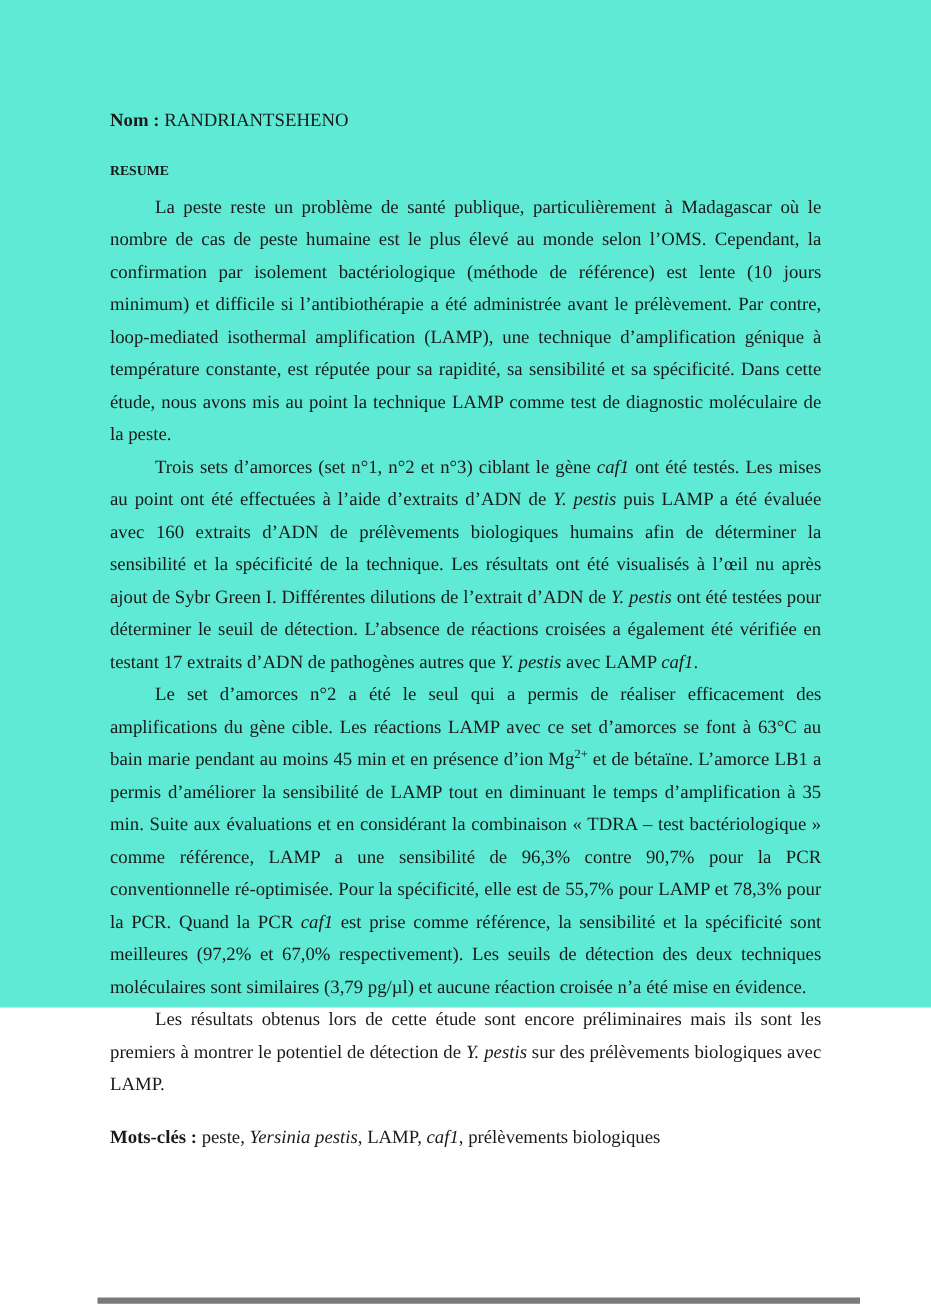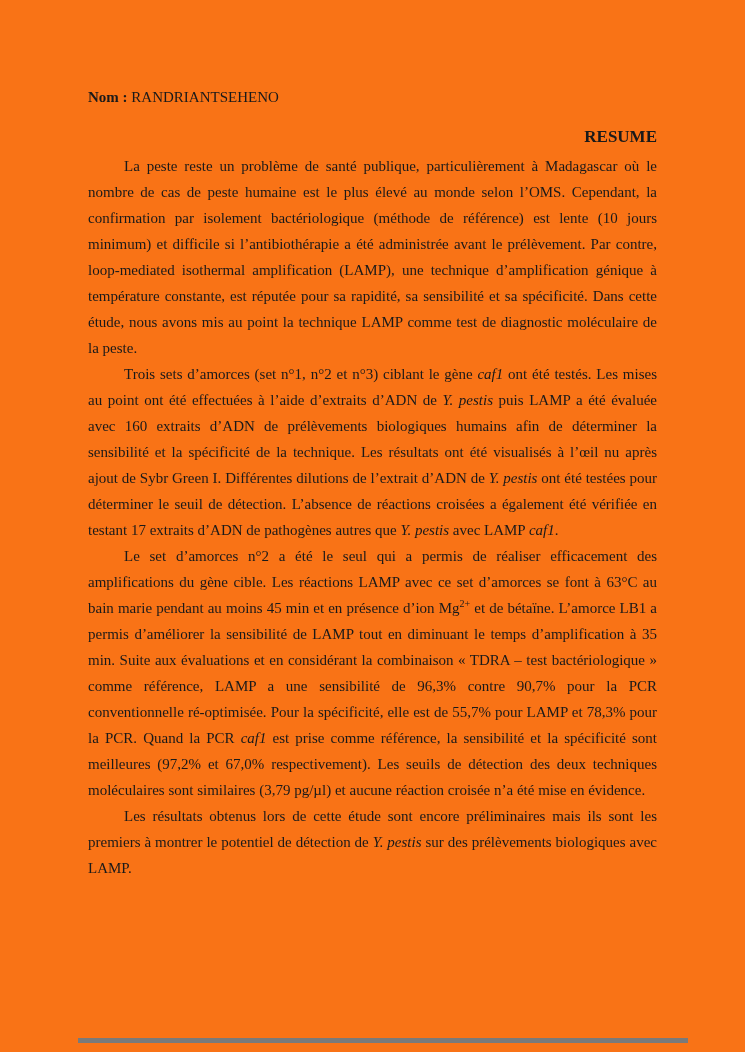--- a/index.html
+++ b/index.html
@@ -8,41 +8,41 @@
     height: 1053px;
     background: #ffffff;
     position: relative;
     overflow: hidden;
     font-family: "Liberation Serif", "DejaVu Serif", serif;
     color: #1a1a1a;
   }
   .page {
     position: absolute;
     left: 0; top: 0;
-    width: 745px; height: 1052px;
-    background: #f97316;
+    width: 745px; height: 806px;
+    background: #5eead4;
   }
   .content {
     position: absolute;
     left: 88px;
     top: 84px;
     width: 569px;
   }
   .hline {
     margin: 0;
     font-size: 15px;
     line-height: 26px;
     text-align: justify;
   }
   .resume-title {
     margin: 14px 0 3px 0;
-    font-size: 17px;
+    font-size: 11px;
     font-weight: bold;
     line-height: 26px;
-    text-align: right;
+    text-align: left;
   }
   .para {
     margin: 0;
     font-size: 15px;
     line-height: 26px;
     text-align: justify;
     text-indent: 36px;
   }
   .keywords {
     margin: 16px 0 0 0;
@@ -73,17 +73,18 @@
     <h1 class="resume-title">RESUME</h1>
 
     <p class="para"><span>La peste reste un problème de santé publique, particulièrement à Madagascar où le nombre de cas de peste humaine est le plus élevé au monde selon l’OMS. Cependant, la confirmation par isolement bactériologique (méthode de référence) est lente (10 jours minimum) et difficile si l’antibiothérapie a été administrée avant le prélèvement. Par contre, loop-mediated isothermal amplification (LAMP), une technique d’amplification génique à température constante, est réputée pour sa rapidité, sa sensibilité et sa spécificité. Dans cette étude, nous avons mis au point la technique LAMP comme test de diagnostic moléculaire de la peste.</span></p>
 
     <p class="para"><span>Trois sets d’amorces (set n°1, n°2 et n°3) ciblant le gène </span><span style="font-style: italic;">caf1</span><span> ont été testés. Les mises au point ont été effectuées à l’aide d’extraits d’ADN de </span><span style="font-style: italic;">Y. pestis</span><span> puis LAMP a été évaluée avec 160 extraits d’ADN de prélèvements biologiques humains afin de déterminer la sensibilité et la spécificité de la technique. Les résultats ont été visualisés à l’œil nu après ajout de Sybr Green I. Différentes dilutions de l’extrait d’ADN de </span><span style="font-style: italic;">Y. pestis</span><span> ont été testées pour déterminer le seuil de détection. L’absence de réactions croisées a également été vérifiée en testant 17 extraits d’ADN de pathogènes autres que </span><span style="font-style: italic;">Y. pestis</span><span> avec LAMP </span><span style="font-style: italic;">caf1</span><span>.</span></p>
 
     <p class="para"><span>Le set d’amorces n°2 a été le seul qui a permis de réaliser efficacement des amplifications du gène cible. Les réactions LAMP avec ce set d’amorces se font à 63°C au bain marie pendant au moins 45 min et en présence d’ion Mg</span><sup>2+</sup><span> et de bétaïne. L’amorce LB1 a permis d’améliorer la sensibilité de LAMP tout en diminuant le temps d’amplification à 35 min. Suite aux évaluations et en considérant la combinaison «  TDRA – test bactériologique » comme référence, LAMP a une sensibilité de 96,3% contre 90,7% pour la PCR conventionnelle ré-optimisée. Pour la spécificité, elle est de 55,7% pour LAMP et 78,3% pour la PCR. Quand la PCR </span><span style="font-style: italic;">caf1</span><span> est prise comme référence, la sensibilité et la spécificité sont meilleures (97,2% et 67,0% respectivement). Les seuils de détection des deux techniques moléculaires sont similaires (3,79 pg/µl) et aucune réaction croisée n’a été mise en évidence.</span></p>
 
     <p class="para"><span>Les résultats obtenus lors de cette étude sont encore préliminaires mais ils sont les premiers à montrer le potentiel de détection de </span><span style="font-style: italic;">Y. pestis</span><span> sur des prélèvements biologiques avec LAMP.</span></p>
 
+    <p class="keywords"><span style="font-weight: bold;">Mots-clés : </span><span>peste, </span><span style="font-style: italic;">Yersinia pestis</span><span>, LAMP, </span><span style="font-style: italic;">caf1</span><span>, prélèvements biologiques</span></p>
 
   </div>
 
   <div class="bottom-bar"></div>
 </div>
 
 </body></html>

